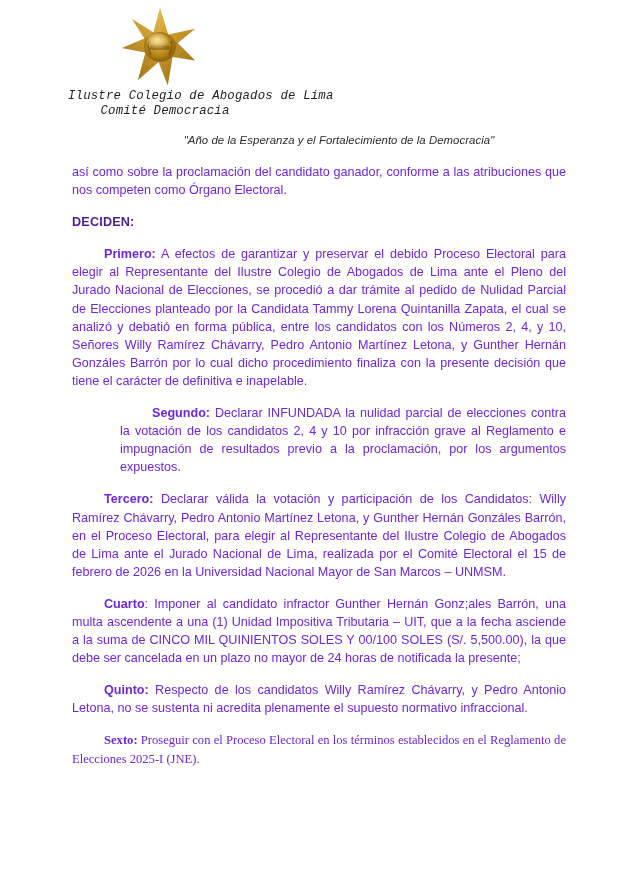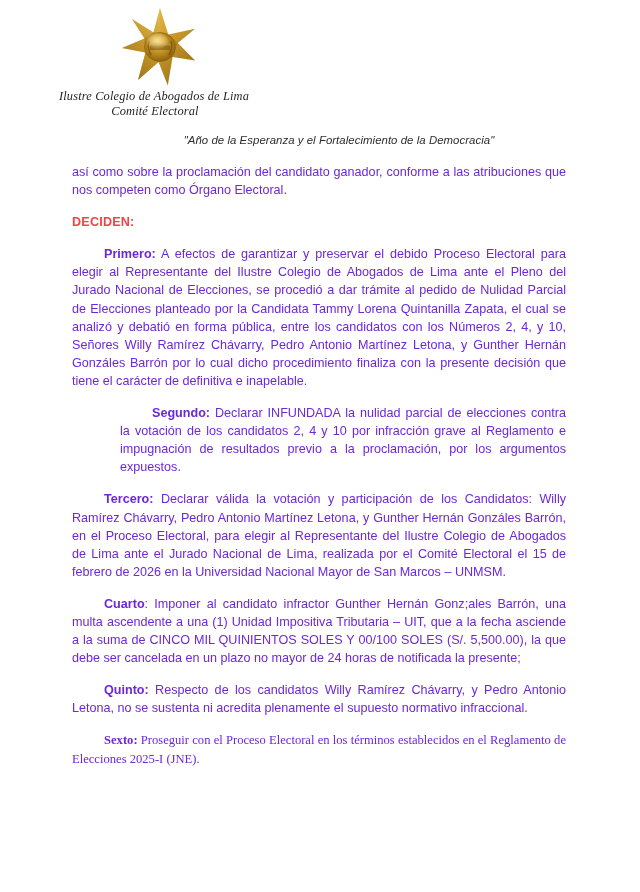--- a/index.html
+++ b/index.html
@@ -41,25 +41,25 @@
   }
 
   .logo-wrap svg {
     display: block;
     width: 104px;
     height: 84px;
   }
 
   .org-lines {
     position: absolute;
-    left: 60px;
+    left: 70px;
     top: 89px;
     width: 190px;
     text-align: center;
-    font-family: Liberation Serif, serif;
+    font-family: Liberation Mono, monospace;
     font-style: italic;
     color: #231f20;
     line-height: 1.18;
   }
   .org-line-1 {
     font-size: 12.4px;
     letter-spacing: 0.15px;
     white-space: nowrap;
     margin-left: -2px;
   }
@@ -105,21 +105,21 @@
 
   .para .lead {
     font-weight: bold;
     padding-left: 32px;
   }
 
   .heading {
     font-size: 12.6px;
     line-height: 18.1px;
     font-weight: bold;
-    color: #ef4444;
+    color: #4c1d95;
     margin: 0 0 30px 0;
     letter-spacing: 0.2px;
   }
 
   
   .para.p-intro   { margin-bottom: 14px; }
   .heading.h-decide { margin-bottom: 14px; }
   .para.p-primero { margin-bottom: 14px; }
   .para.p-segundo { margin-bottom: 14px; margin-left: 48px; }
   .para.p-tercero { margin-bottom: 14px; }
@@ -174,21 +174,21 @@
           <rect x="-10" y="-4.5" width="20" height="6.5" fill="#77500c" opacity="0.55"></rect>
           <rect x="-10" y="-4.5" width="20" height="2.0" fill="#e2c066" opacity="0.45"></rect>
 
           <ellipse cx="-3" cy="-7" rx="11" ry="8" fill="url(#gGlow)"></ellipse>
         </g>
       </svg>
     </div>
 
     <div class="org-lines">
       <div class="org-line-1">Ilustre Colegio de Abogados de Lima</div>
-      <div class="org-line-2">Comité Electoral</div>
+      <div class="org-line-2">Comité Democracia</div>
     </div>
 
     <div class="slogan">"Año de la Esperanza y el Fortalecimiento de la Democracia"</div>
   </div>
 
   <div class="doc-body">
 
     <p class="para p-intro">así como sobre la proclamación del candidato ganador, conforme a las atribuciones que nos competen como Órgano Electoral.</p>
 
     <p class="heading h-decide">DECIDEN:</p>

